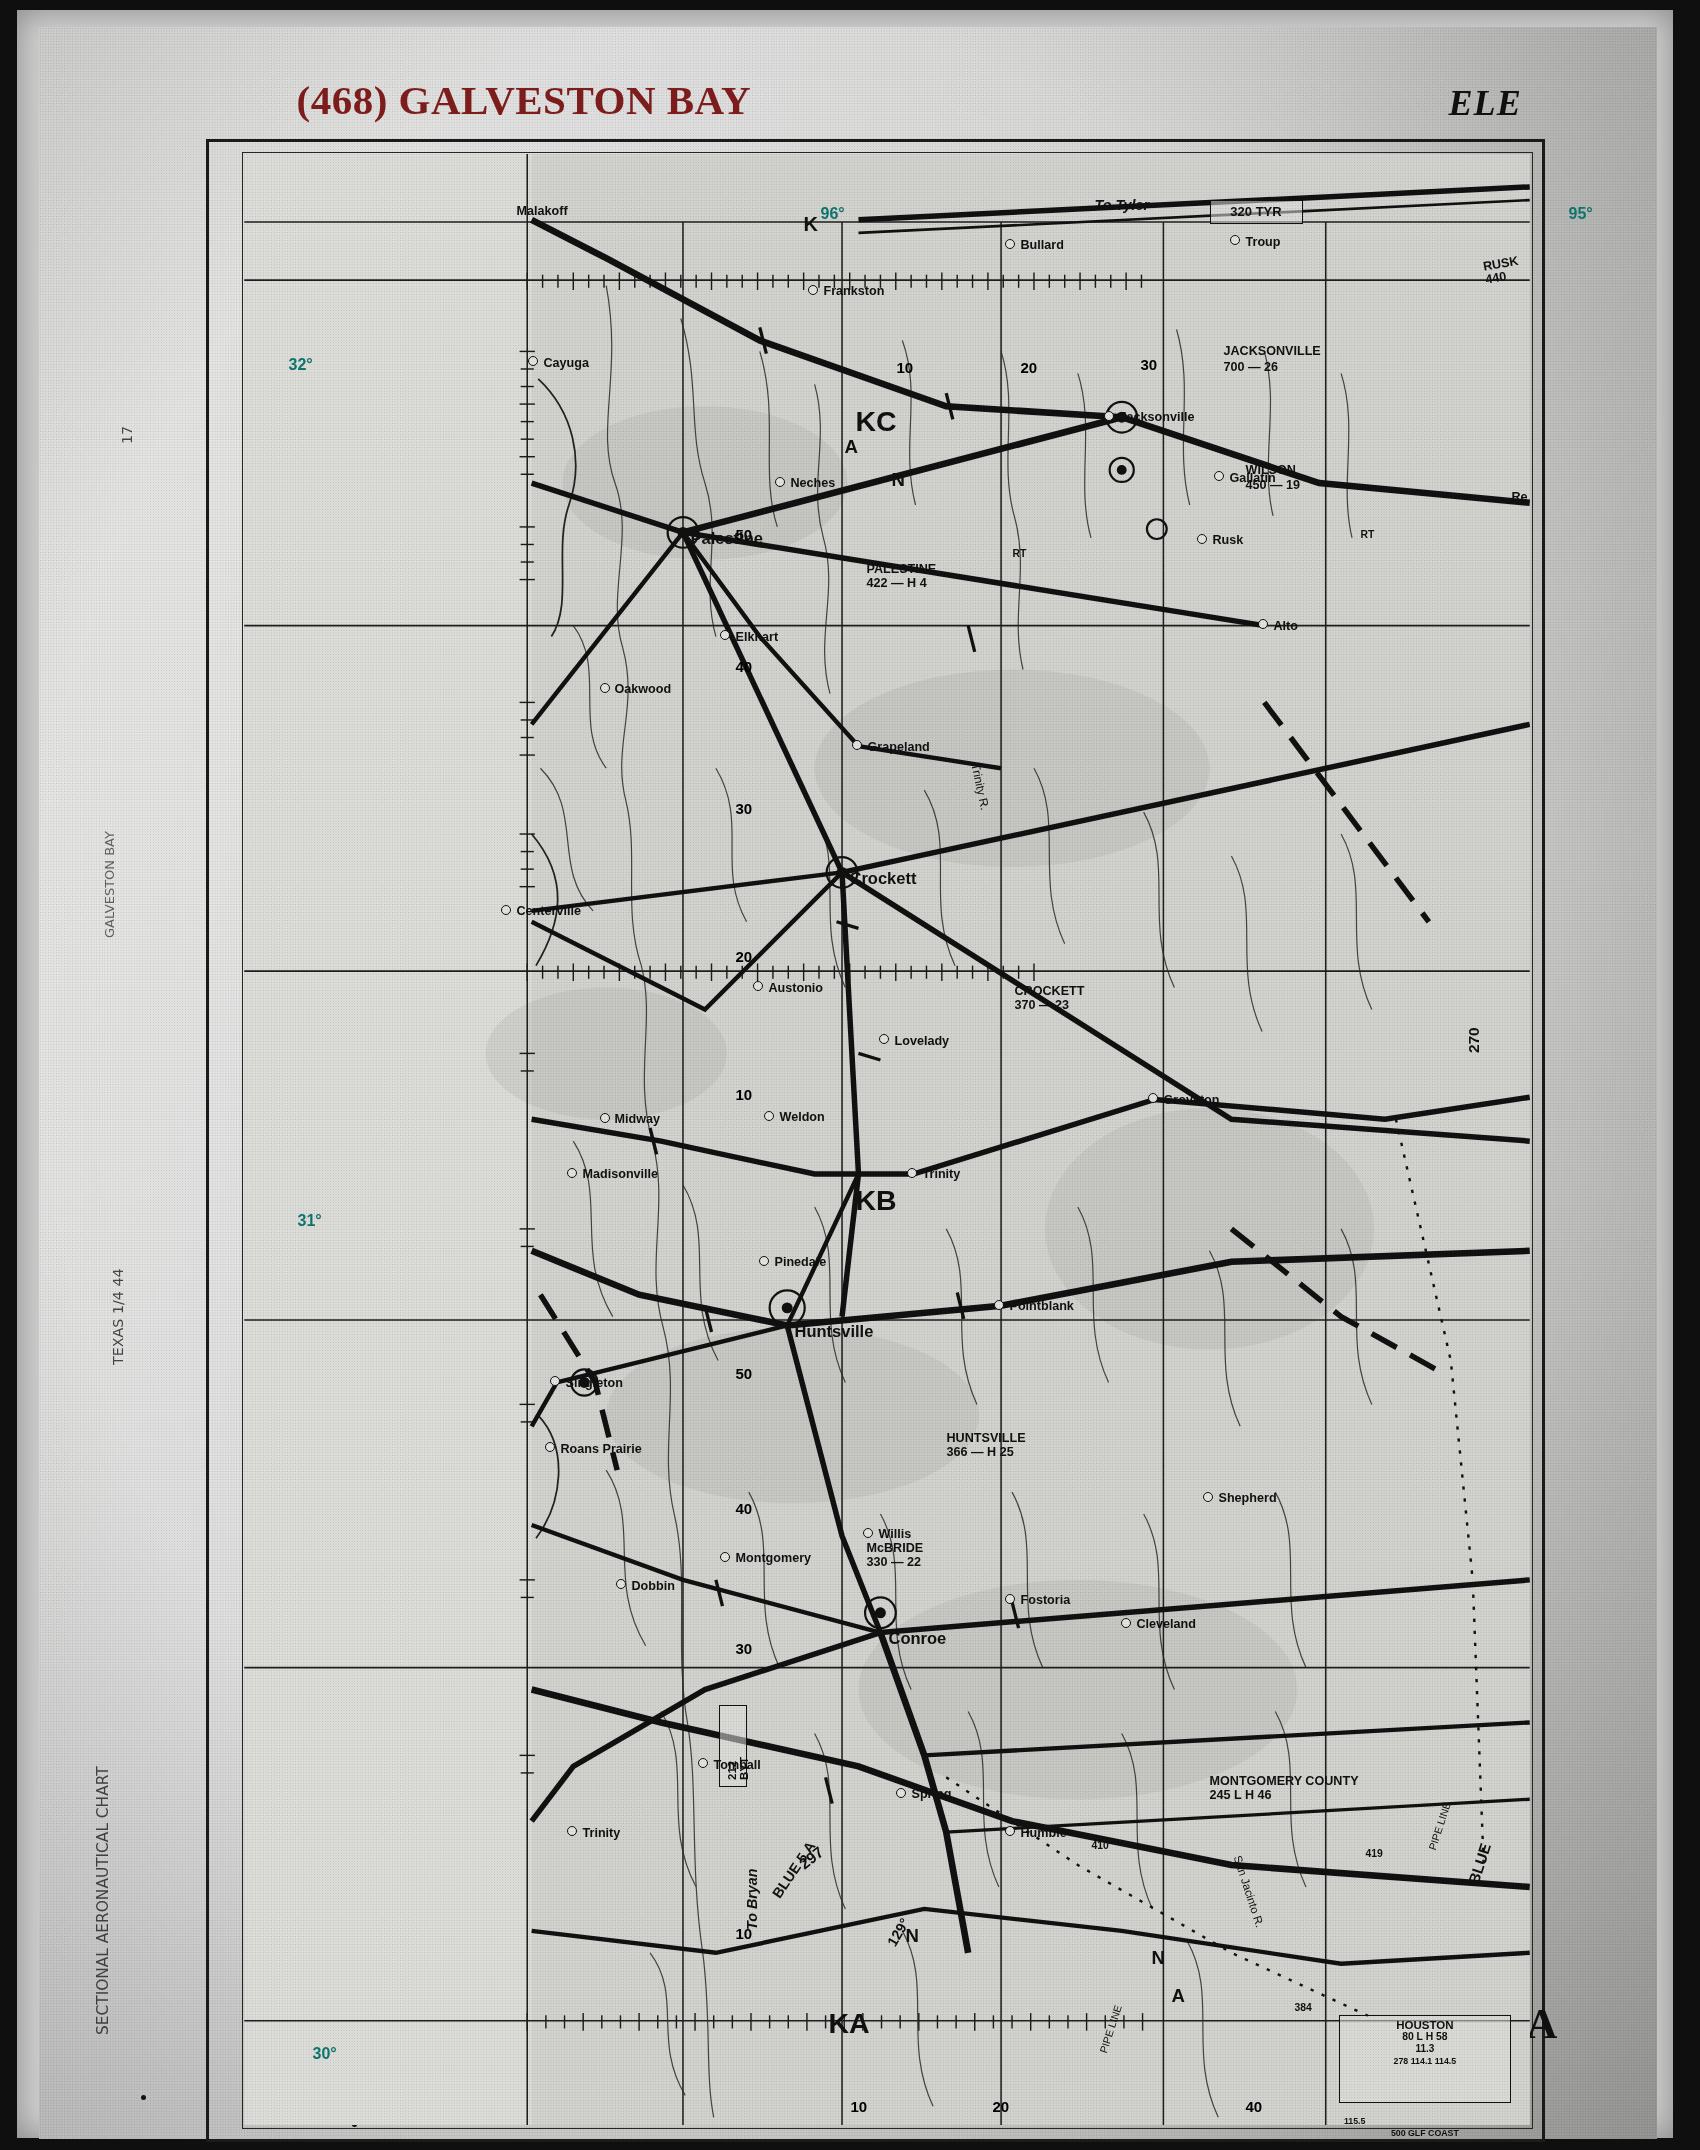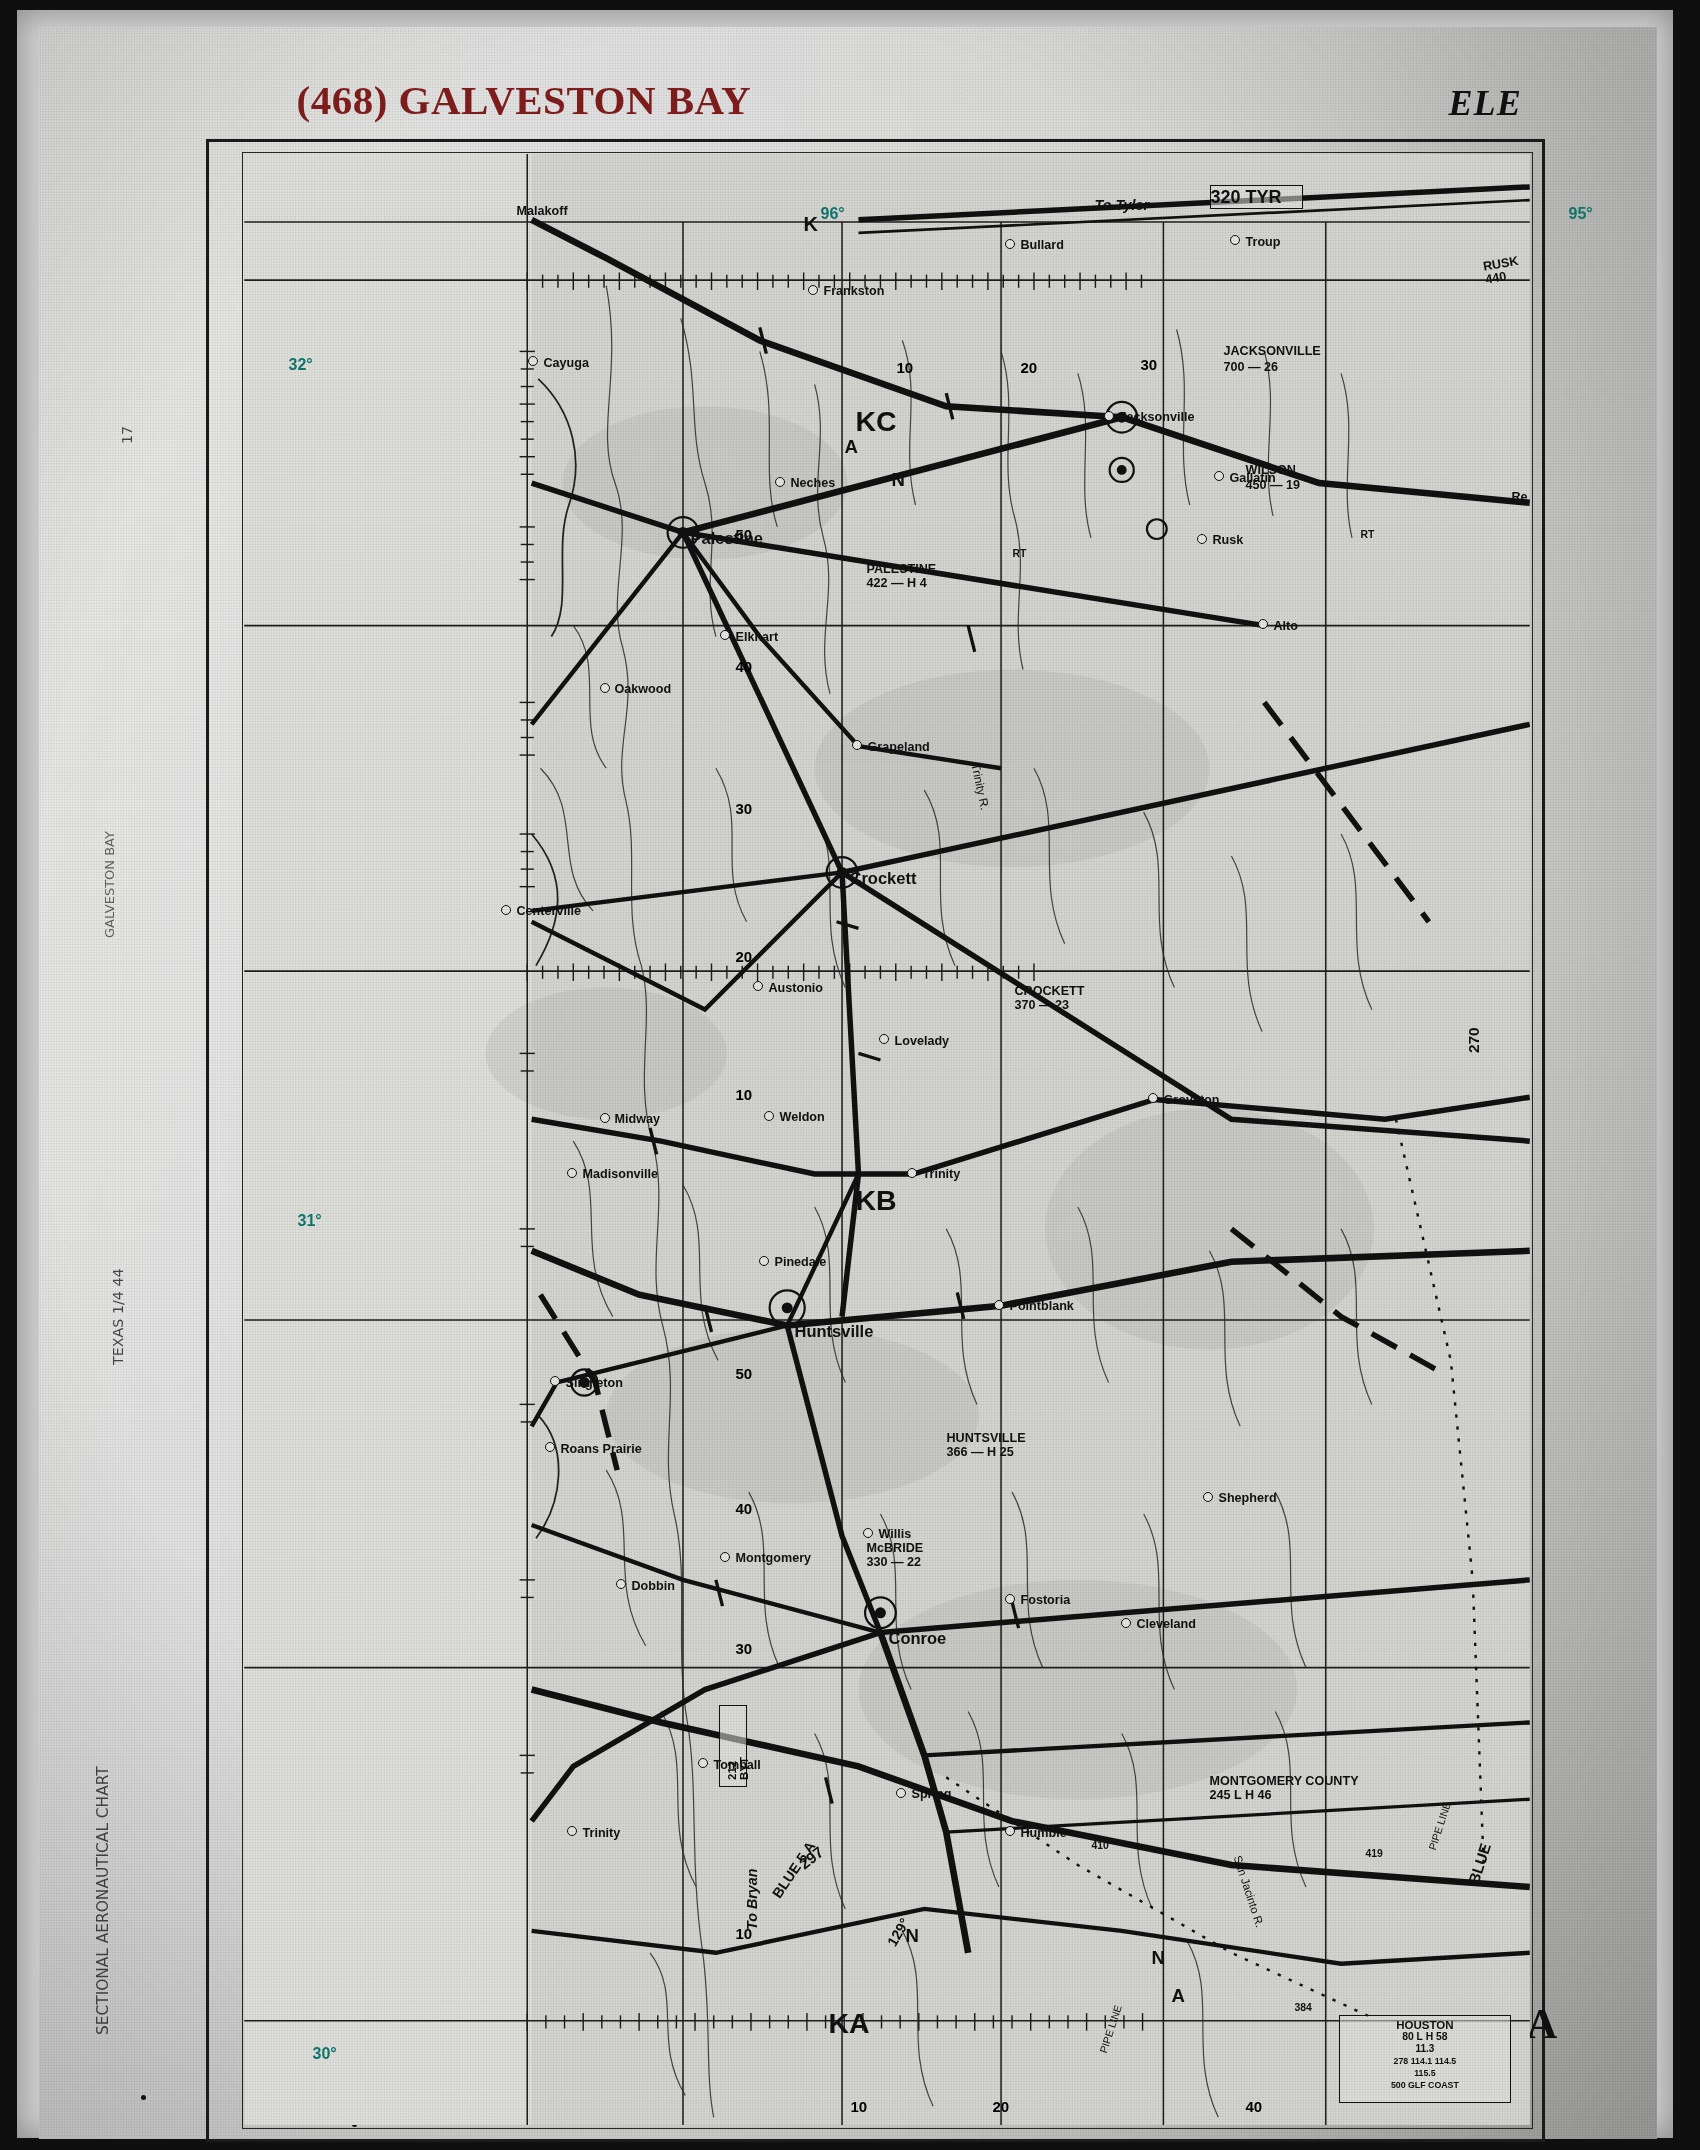--- a/index.html
+++ b/index.html
@@ -444,21 +444,21 @@
       <div class="tick" style="left:697px;top:1613px;">30</div>
       <div class="tick" style="left:697px;top:1898px;">10</div>
 
       <div class="tick" style="left:812px;top:2071px;">10</div>
       <div class="tick" style="left:954px;top:2071px;">20</div>
       <div class="tick" style="left:1207px;top:2071px;">40</div>
 
       <div class="lbl it" style="left:1056px;top:170px;">To Tyler</div>
       <div class="lbl it rot" style="left:705px;top:1903px;transform:rotate(-90deg);">To Bryan</div>
 
-      <div class="box" style="left:1171px;top:158px;width:91px;height:22px;font-size:18px;line-height:22px;">
+      <div class="box" style="left:1171px;top:173px;width:91px;height:22px;font-size:13px;line-height:22px;text-align:center;">
         <span>320 TYR</span>
       </div>
       <div class="box" style="left:680px;top:1678px;width:26px;height:80px;font-size:11.5px;">
         <span class="rot" style="position:absolute;left:6.6px;top:74px;transform:rotate(-90deg);">212 BYT</span>
       </div>
 
       <div style="position:absolute;left:1185px;top:317px;">
         <div class="lbl b">JACKSONVILLE</div>
         <div class="lbl b" style="top:16.5px;position:relative;">700 — 26</div>
       </div>
@@ -489,21 +489,21 @@
       <div class="rot" style="position:absolute;left:1443px;top:233px;transform:rotate(-10deg);">
         <div class="lbl b">RUSK</div>
         <div class="lbl b" style="top:13px;position:relative;">440</div>
       </div>
 
       <div class="box" style="left:1300px;top:1988px;width:162px;height:80px;padding:3.3px 4.4px;font-size:10.4px;line-height:12px;">
         <div style="text-align:center;font-size:11.5px;">HOUSTON</div>
         <div style="text-align:center;">80 L H 58</div>
         <div style="text-align:center;font-size:10px;">11.3</div>
         <div style="text-align:center;font-size:8.8px;">278   114.1   114.5</div>
-        <div style="text-align:center;font-size:8.8px;">115.5</div>
+        <div style="text-align:left;font-size:8.8px;margin-top:48px;">115.5</div>
         <div style="text-align:center;font-size:8.8px;">500   GLF COAST</div>
       </div>
 
       <div id="places">
           <div class="lbl b" style="left: 478px; top: 177px;">Malakoff</div>
           <div class="dot" style="left: 769px; top: 258px; width: 8.8px; height: 8.8px;"></div>
           <div class="lbl b" style="left: 785px; top: 257px;">Frankston</div>
           <div class="dot" style="left: 966px; top: 212px; width: 8.8px; height: 8.8px;"></div>
           <div class="lbl b" style="left: 982px; top: 211px;">Bullard</div>
           <div class="dot" style="left: 1191px; top: 208px; width: 8.8px; height: 8.8px;"></div>

